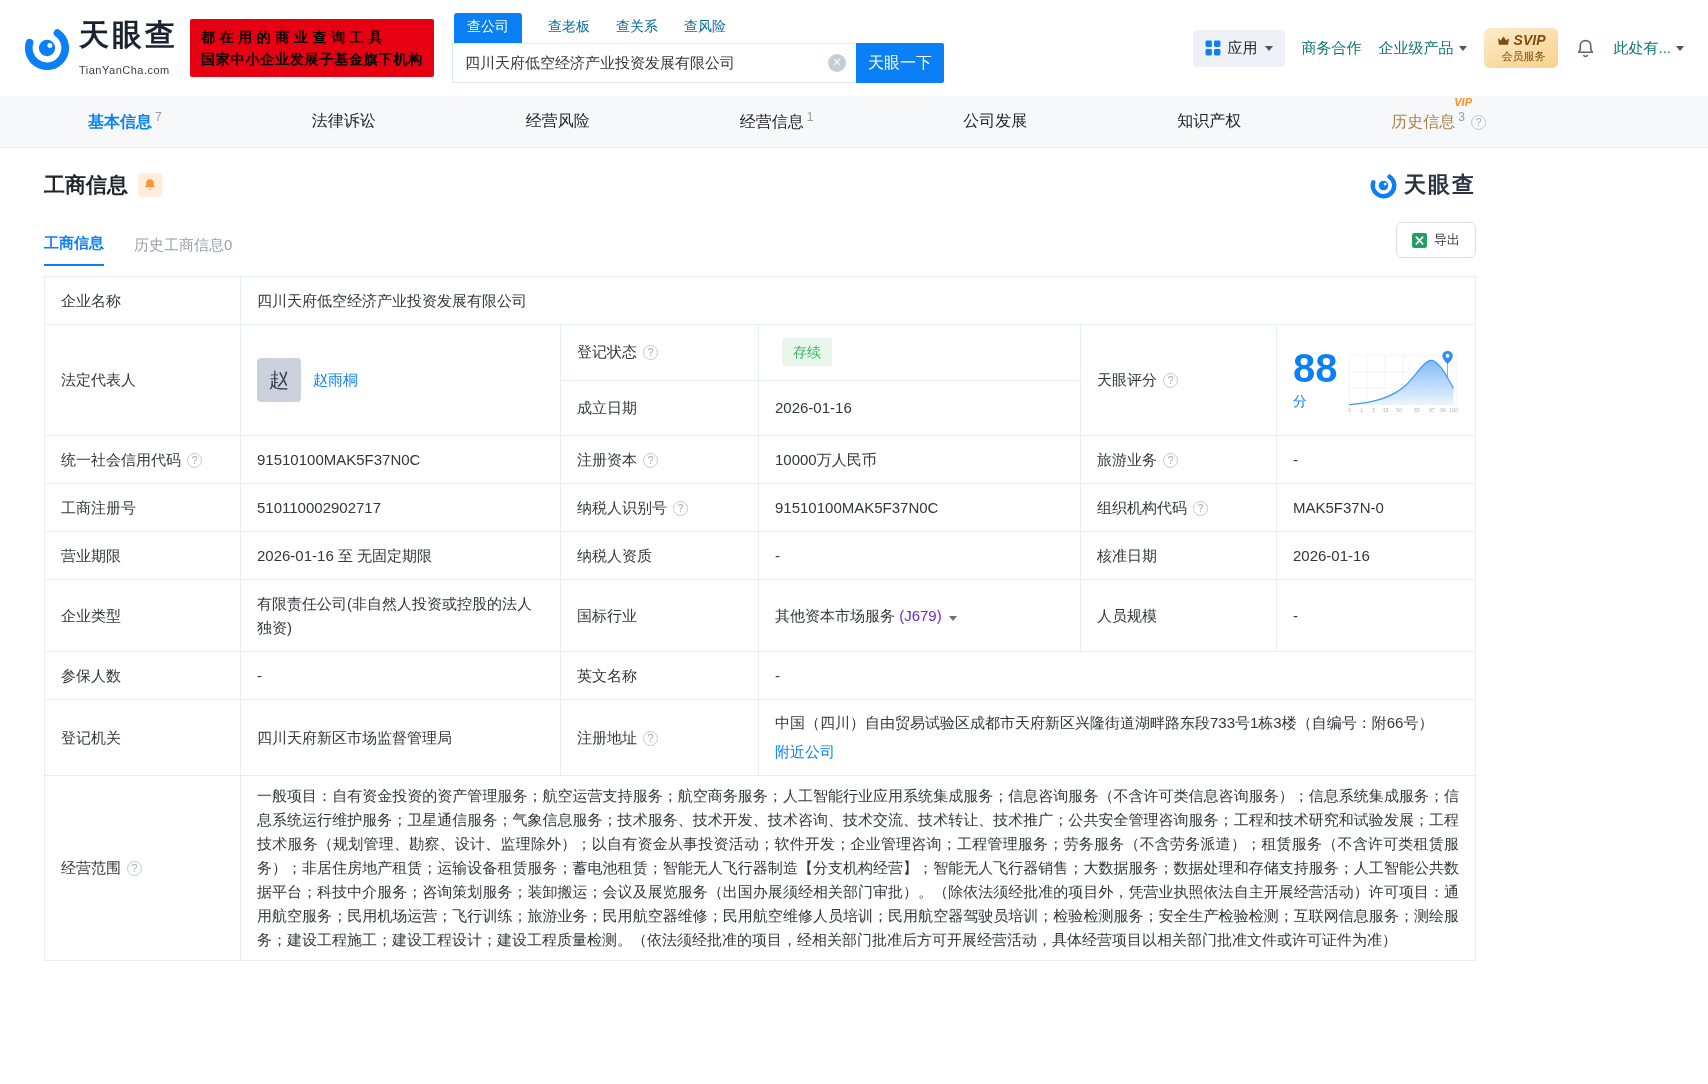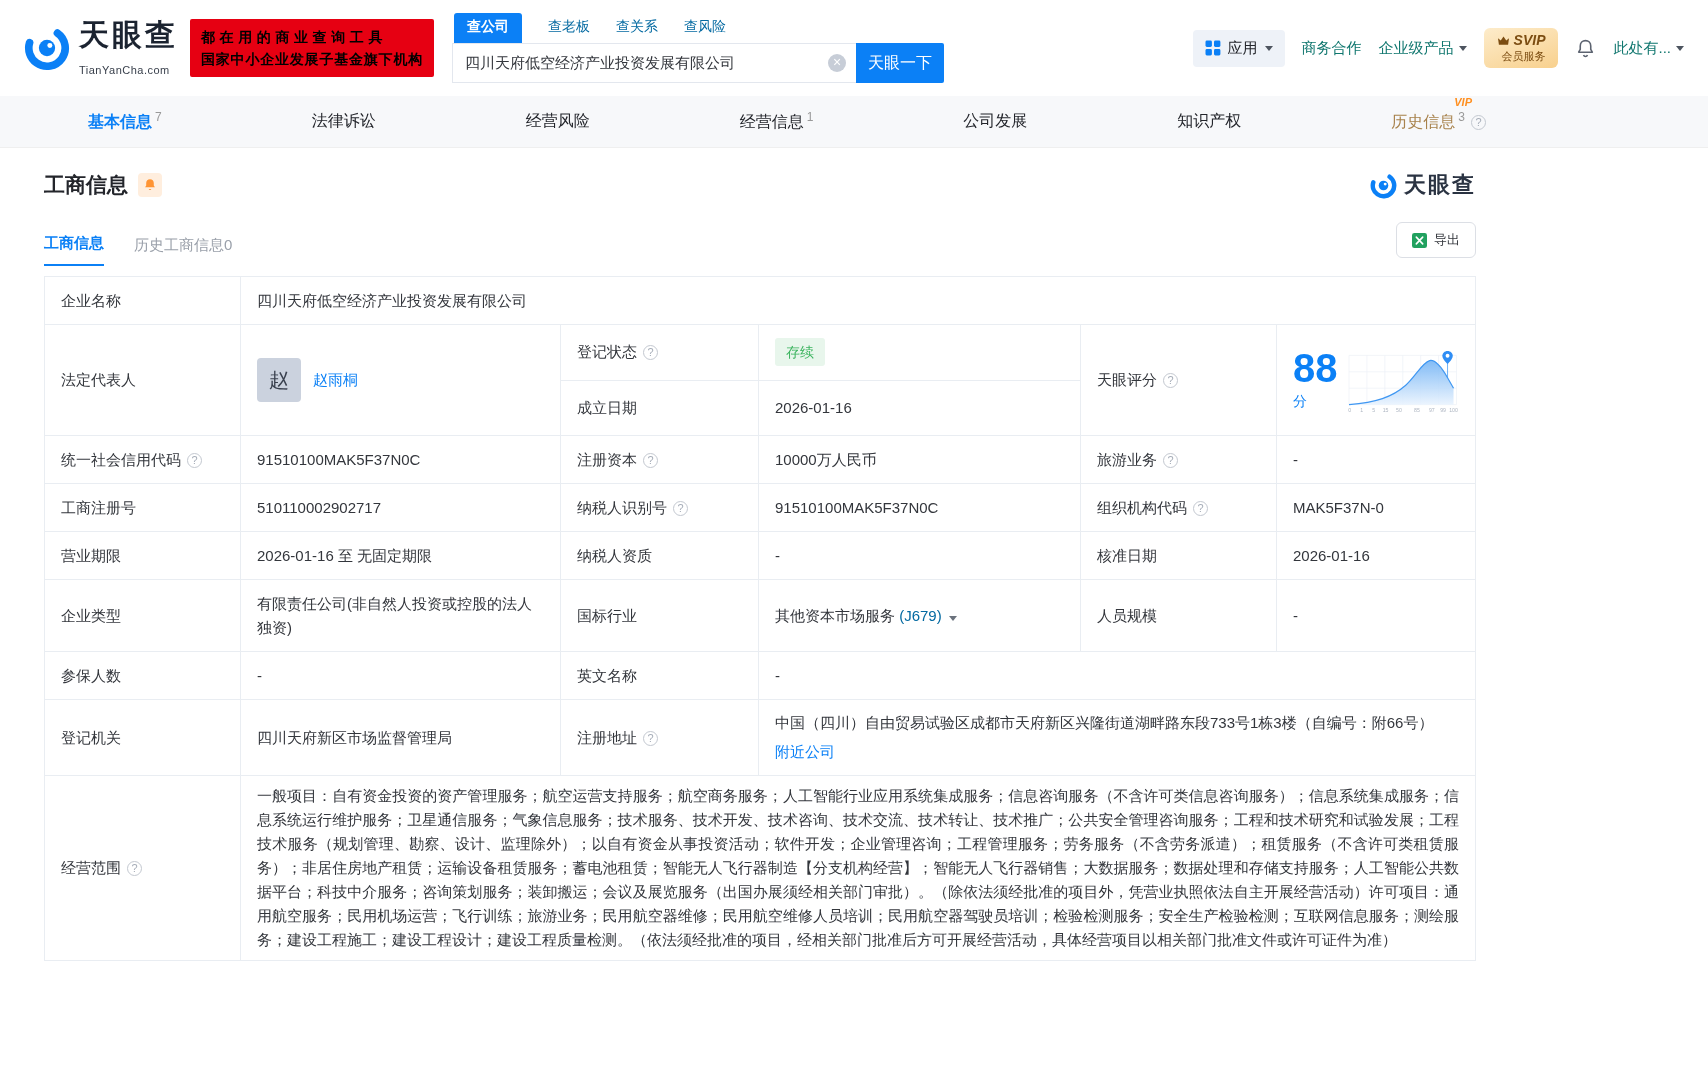--- a/index.html
+++ b/index.html
@@ -16,21 +16,21 @@
   .logo-txt { display: flex; flex-direction: column; }
   .logo-cn { font-size: 30px; font-weight: 700; color: #1b2330; letter-spacing: 3px; line-height: 1; }
   .logo-en { font-size: 11px; color: #39404c; letter-spacing: .5px; margin-top: 14px; }
   .promo { margin-left: 12px; background: #e60012; color: #000000; padding: 7px 11px; border-radius: 2px; font-weight: 700; }
   .promo-l1 { font-size: 14px; letter-spacing: 4.6px; line-height: 1.6; }
   .promo-l2 { font-size: 14px; letter-spacing: .8px; line-height: 1.6; }
 
   .search-area { margin-left: 18px; }
   .stabs { display: flex; align-items: flex-end; gap: 26px; padding-left: 2px; }
   .stab { font-size: 14px; color: #0369a1; padding: 5px 0 7px; cursor: pointer; }
-  .stab.active { background: #0b80f6; color: #fff; padding: 5px 13px 7px; border-radius: 3px 3px 0 0; font-weight: 700; }
+  .stab.active { background: #0b80f6; color: #fff; padding: 5px 13px 7px; border-radius: 3px 3px 0 0; font-weight: 400; }
   .sbox { display: flex; width: 492px; }
   .sinput-wrap { position: relative; flex: 1; }
   .sinput { width: 100%; height: 40px; border: 1px solid #e3e7ee; border-right: none; padding: 0 34px 0 12px; font-size: 15px; color: #33363c; outline: none; font-family: inherit; }
   .clear-icon { position: absolute; right: 10px; top: 11px; width: 18px; height: 18px; border-radius: 50%; background: #c7cdd7; color: #fff; font-size: 14px; line-height: 17px; text-align: center; cursor: pointer; }
   .clear-icon::before { content: "×"; }
   .sbtn { width: 88px; height: 40px; background: #0b80f6; color: #fff; border: none; font-size: 16px; cursor: pointer; font-family: inherit; border-radius: 0 2px 2px 0; }
 
   .hright { margin-left: auto; display: flex; align-items: center; gap: 17px; }
   .apps { display: flex; align-items: center; gap: 7px; background: #eef2f8; border-radius: 4px; padding: 9px 12px; font-size: 15px; color: #23252b; cursor: pointer; }
   .hitem { font-size: 15px; color: #0f766e; display: flex; align-items: center; gap: 5px; cursor: pointer; white-space: nowrap; }
@@ -65,27 +65,27 @@
   .subtab.active { color: #0b80f6; font-weight: 600; border-bottom: 2px solid #0b80f6; }
   .export { margin-left: auto; display: flex; align-items: center; gap: 7px; background: #fff; border: 1px solid #dcdfe5; border-radius: 6px; padding: 8px 15px; font-size: 13px; color: #33363c; cursor: pointer; font-family: inherit; margin-bottom: 8px; }
 
   
   .itable { width: 100%; border-collapse: collapse; table-layout: fixed; margin-top: 10px; }
   .itable td { border: 1px solid #e9edf2; font-size: 15px; color: #33363c; padding: 8px 16px; vertical-align: middle; line-height: 1.6; }
   tr.h48 { height: 48px; }
   tr.h72 { height: 72px; }
   tr.h76 { height: 76px; }
   .blue { color: #0b80f6; cursor: pointer; }
-  .badge { display: inline-block; background: #e8f6ec; color: #3cb45f; padding: 3px 11px; border-radius: 3px; font-size: 14px; }
+  .badge { display: inline-block; background: #e8f6ec; color: #3cb45f; padding: 3px 11px; border-radius: 3px; font-size: 14px; margin-left: 7px; }
   .rep { display: flex; align-items: center; }
   .avatar { width: 44px; height: 44px; border-radius: 4px; background: #cbd2de; color: #39404e; font-size: 20px; display: inline-flex; align-items: center; justify-content: center; margin-right: 12px; cursor: pointer; }
   .score-wrap { display: flex; align-items: center; gap: 8px; }
   .score-big { font-size: 40px; font-weight: 700; color: #0b80f6; line-height: 1; }
   .score-unit { font-size: 14px; color: #0b80f6; }
-  .gray { color: #0369a1; }
+  .gray { color: #6d28d9; }
   .dcaret { width: 0; height: 0; border-left: 4px solid transparent; border-right: 4px solid transparent; border-top: 5px solid #6b727d; display: inline-block; margin-left: 7px; cursor: pointer; }
   .scope { line-height: 1.85; text-align: justify; padding: 14px 16px; }
   .addr-link { display: inline-block; margin-top: 5px; }
 </style>
 </head>
 <body>
 
 <svg width="0" height="0" style="position:absolute" aria-hidden="true">
   <defs>
     <g id="tyc-logo-shape">

